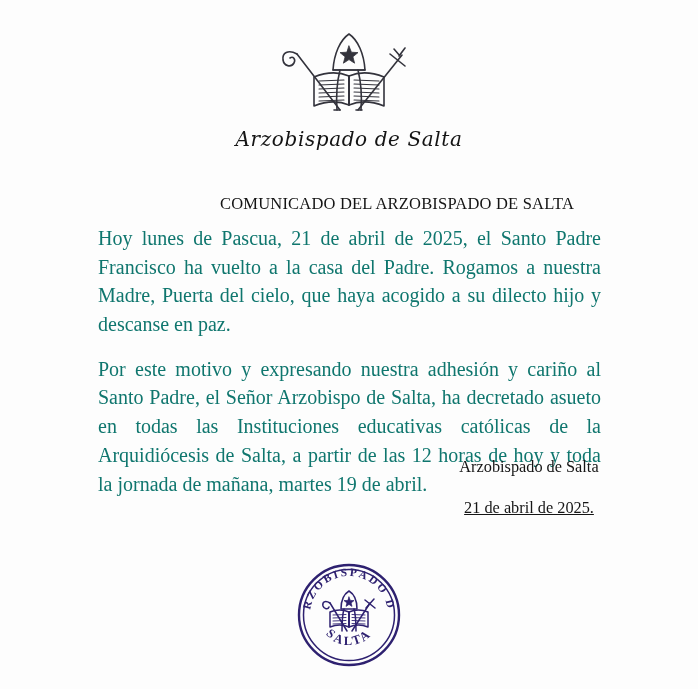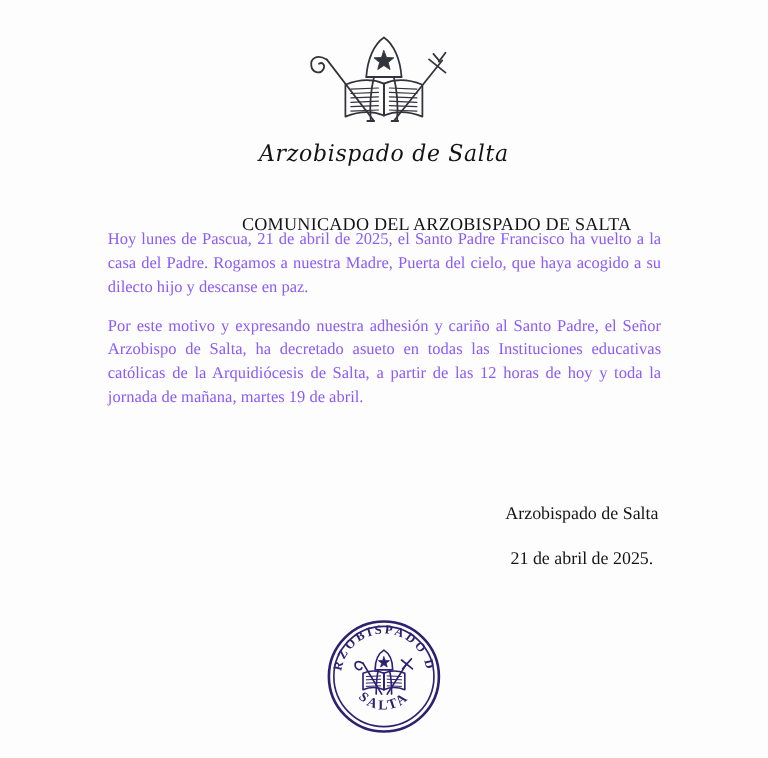--- a/index.html
+++ b/index.html
@@ -64,45 +64,46 @@
   }
 
   
   .body-block {
     position: absolute;
     top: 208px;
     left: 98px;
     width: 503px;
   }
   .para {
-    font-size: 15px;
+    font-size: 20px;
     line-height: 1.435;
     text-align: justify;
     text-justify: inter-word;
-    margin: 0 0 14px 0;
-    color: #8b5cf6;
+    margin: 16px 0 14px 0;
+    color: #0f766e;
     hyphens: none;
   }
   .para:last-child { margin-bottom: 0; }
 
   
   .signature {
     position: absolute;
     top: 455px;
     left: 404px;
     width: 250px;
     text-align: center;
   }
   .sig-line {
     font-size: 16.3px;
     line-height: 1.45;
     color: #151515;
   }
   .sig-line.date {
     margin-top: 17px;
+    text-decoration: underline;
   }
 
   
   .seal-wrap {
     position: absolute;
     top: 563px;
     left: 0;
     width: 698px;
     text-align: center;
   }

